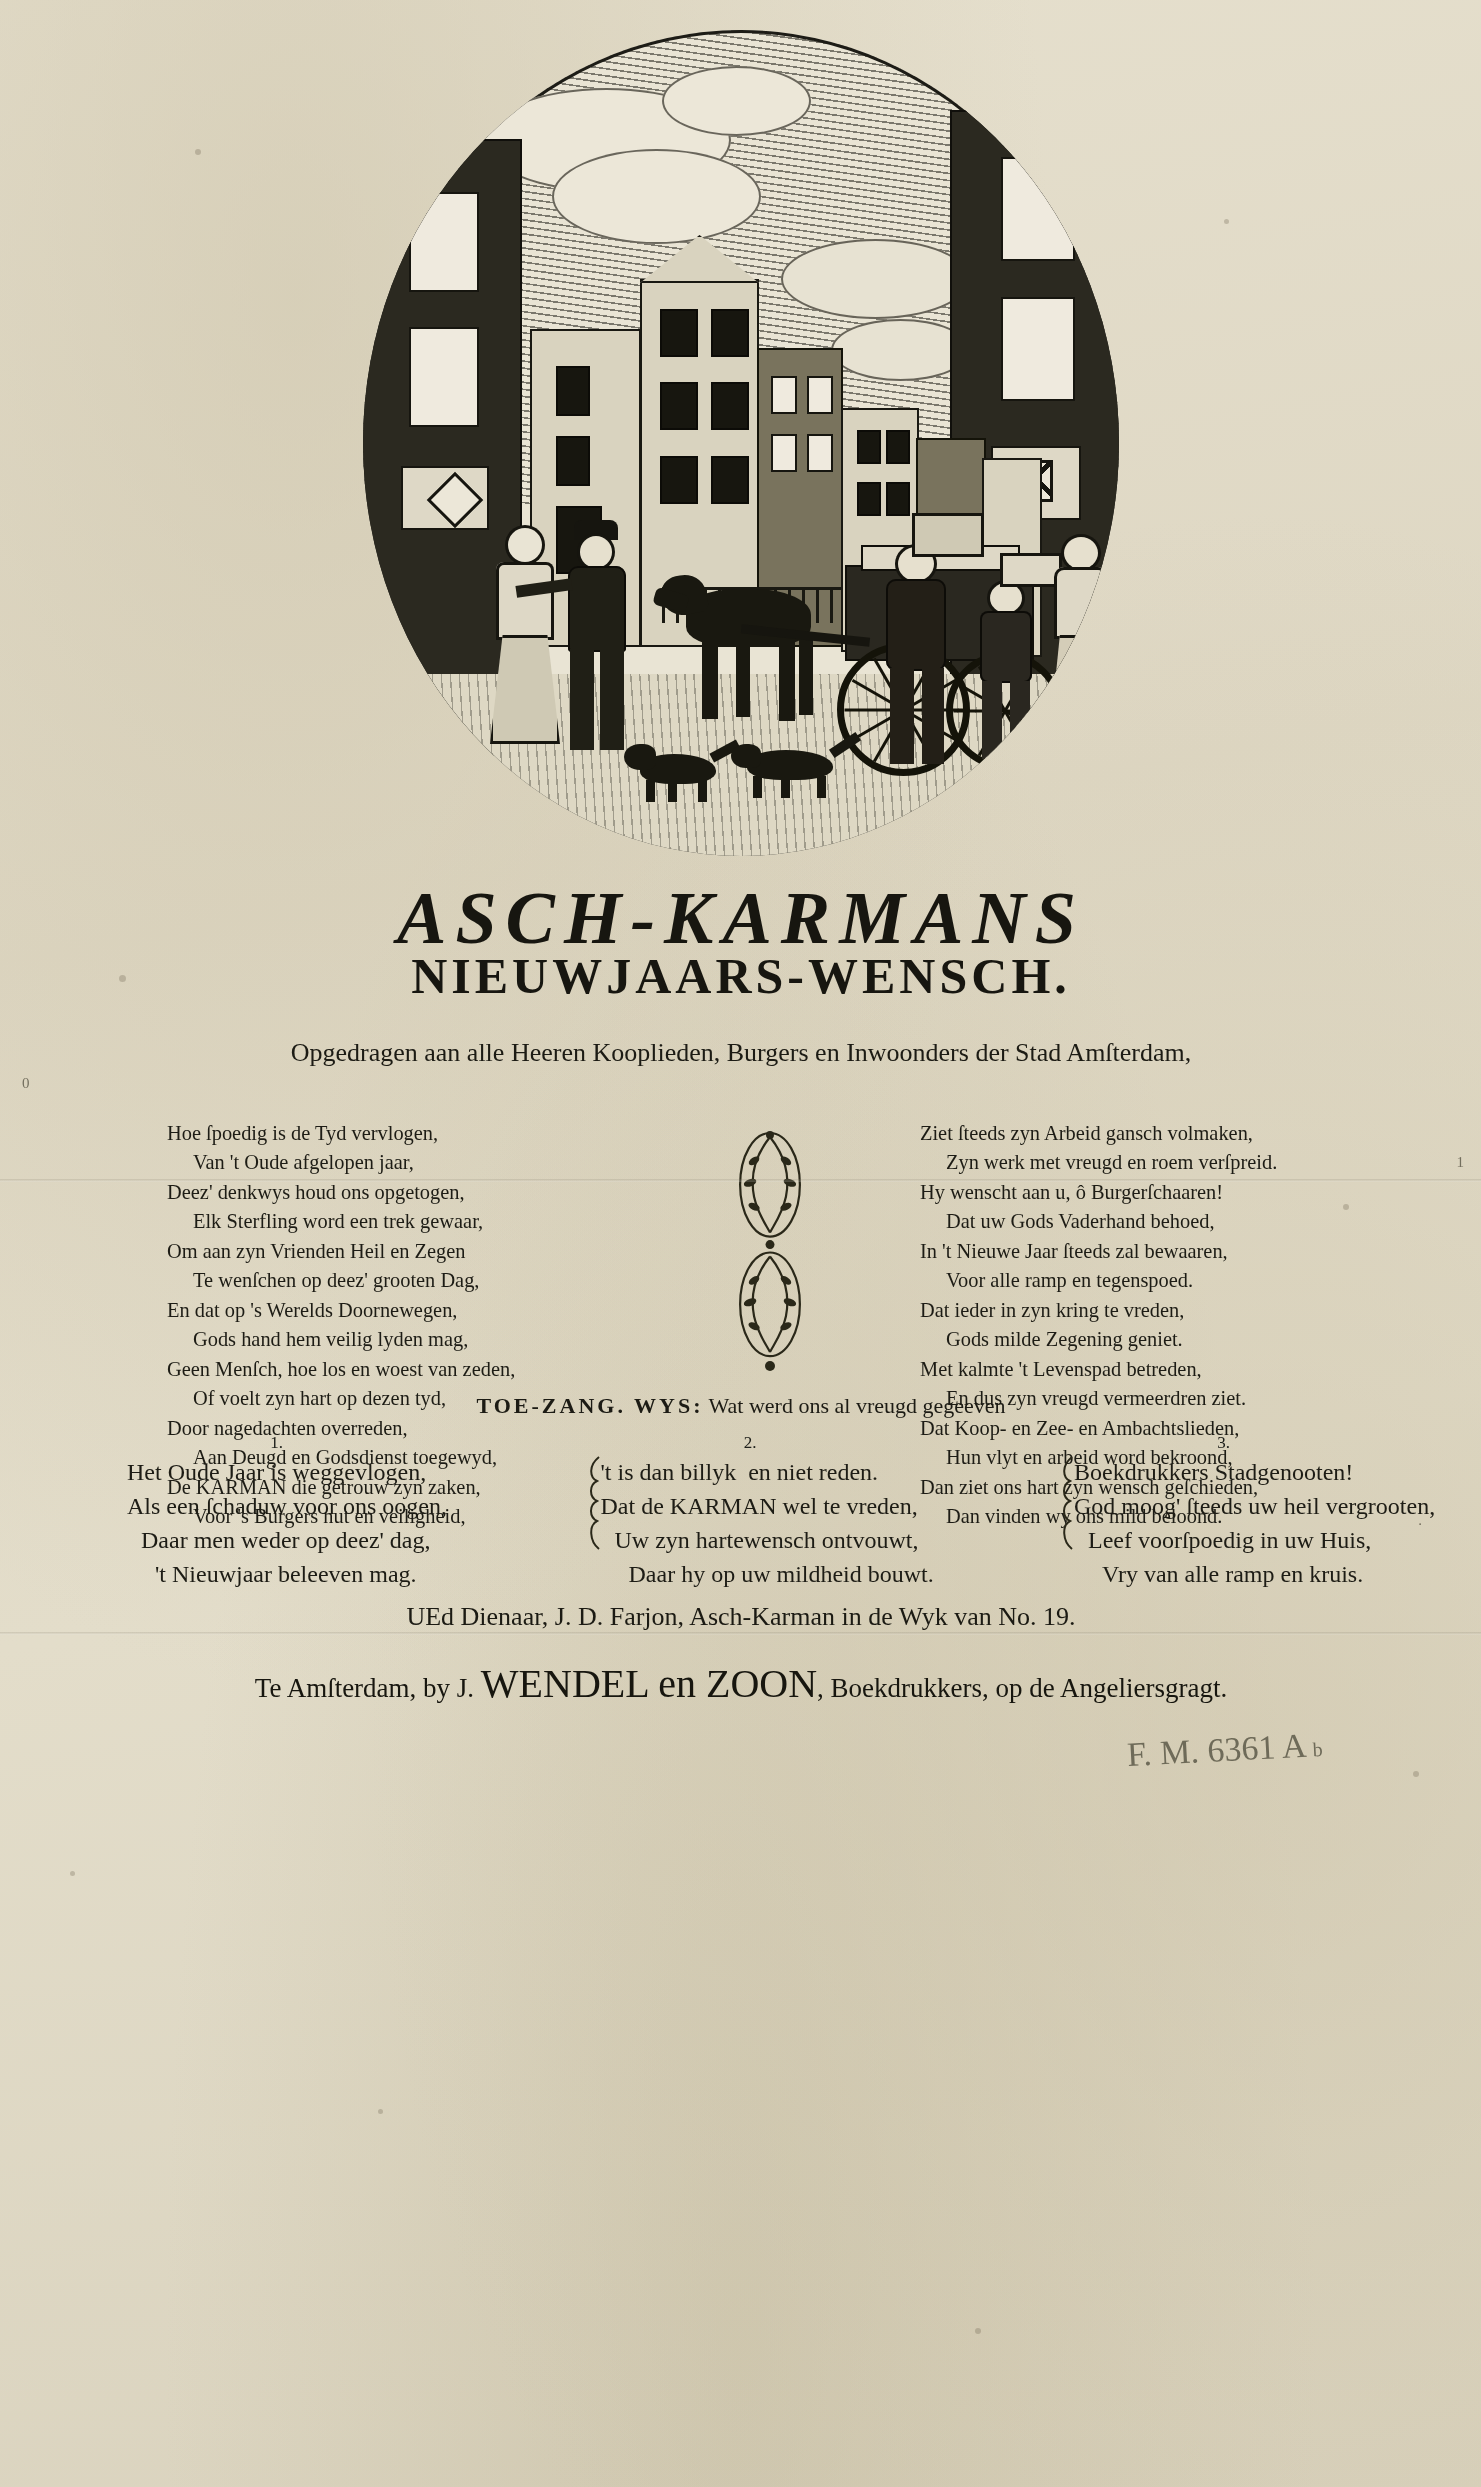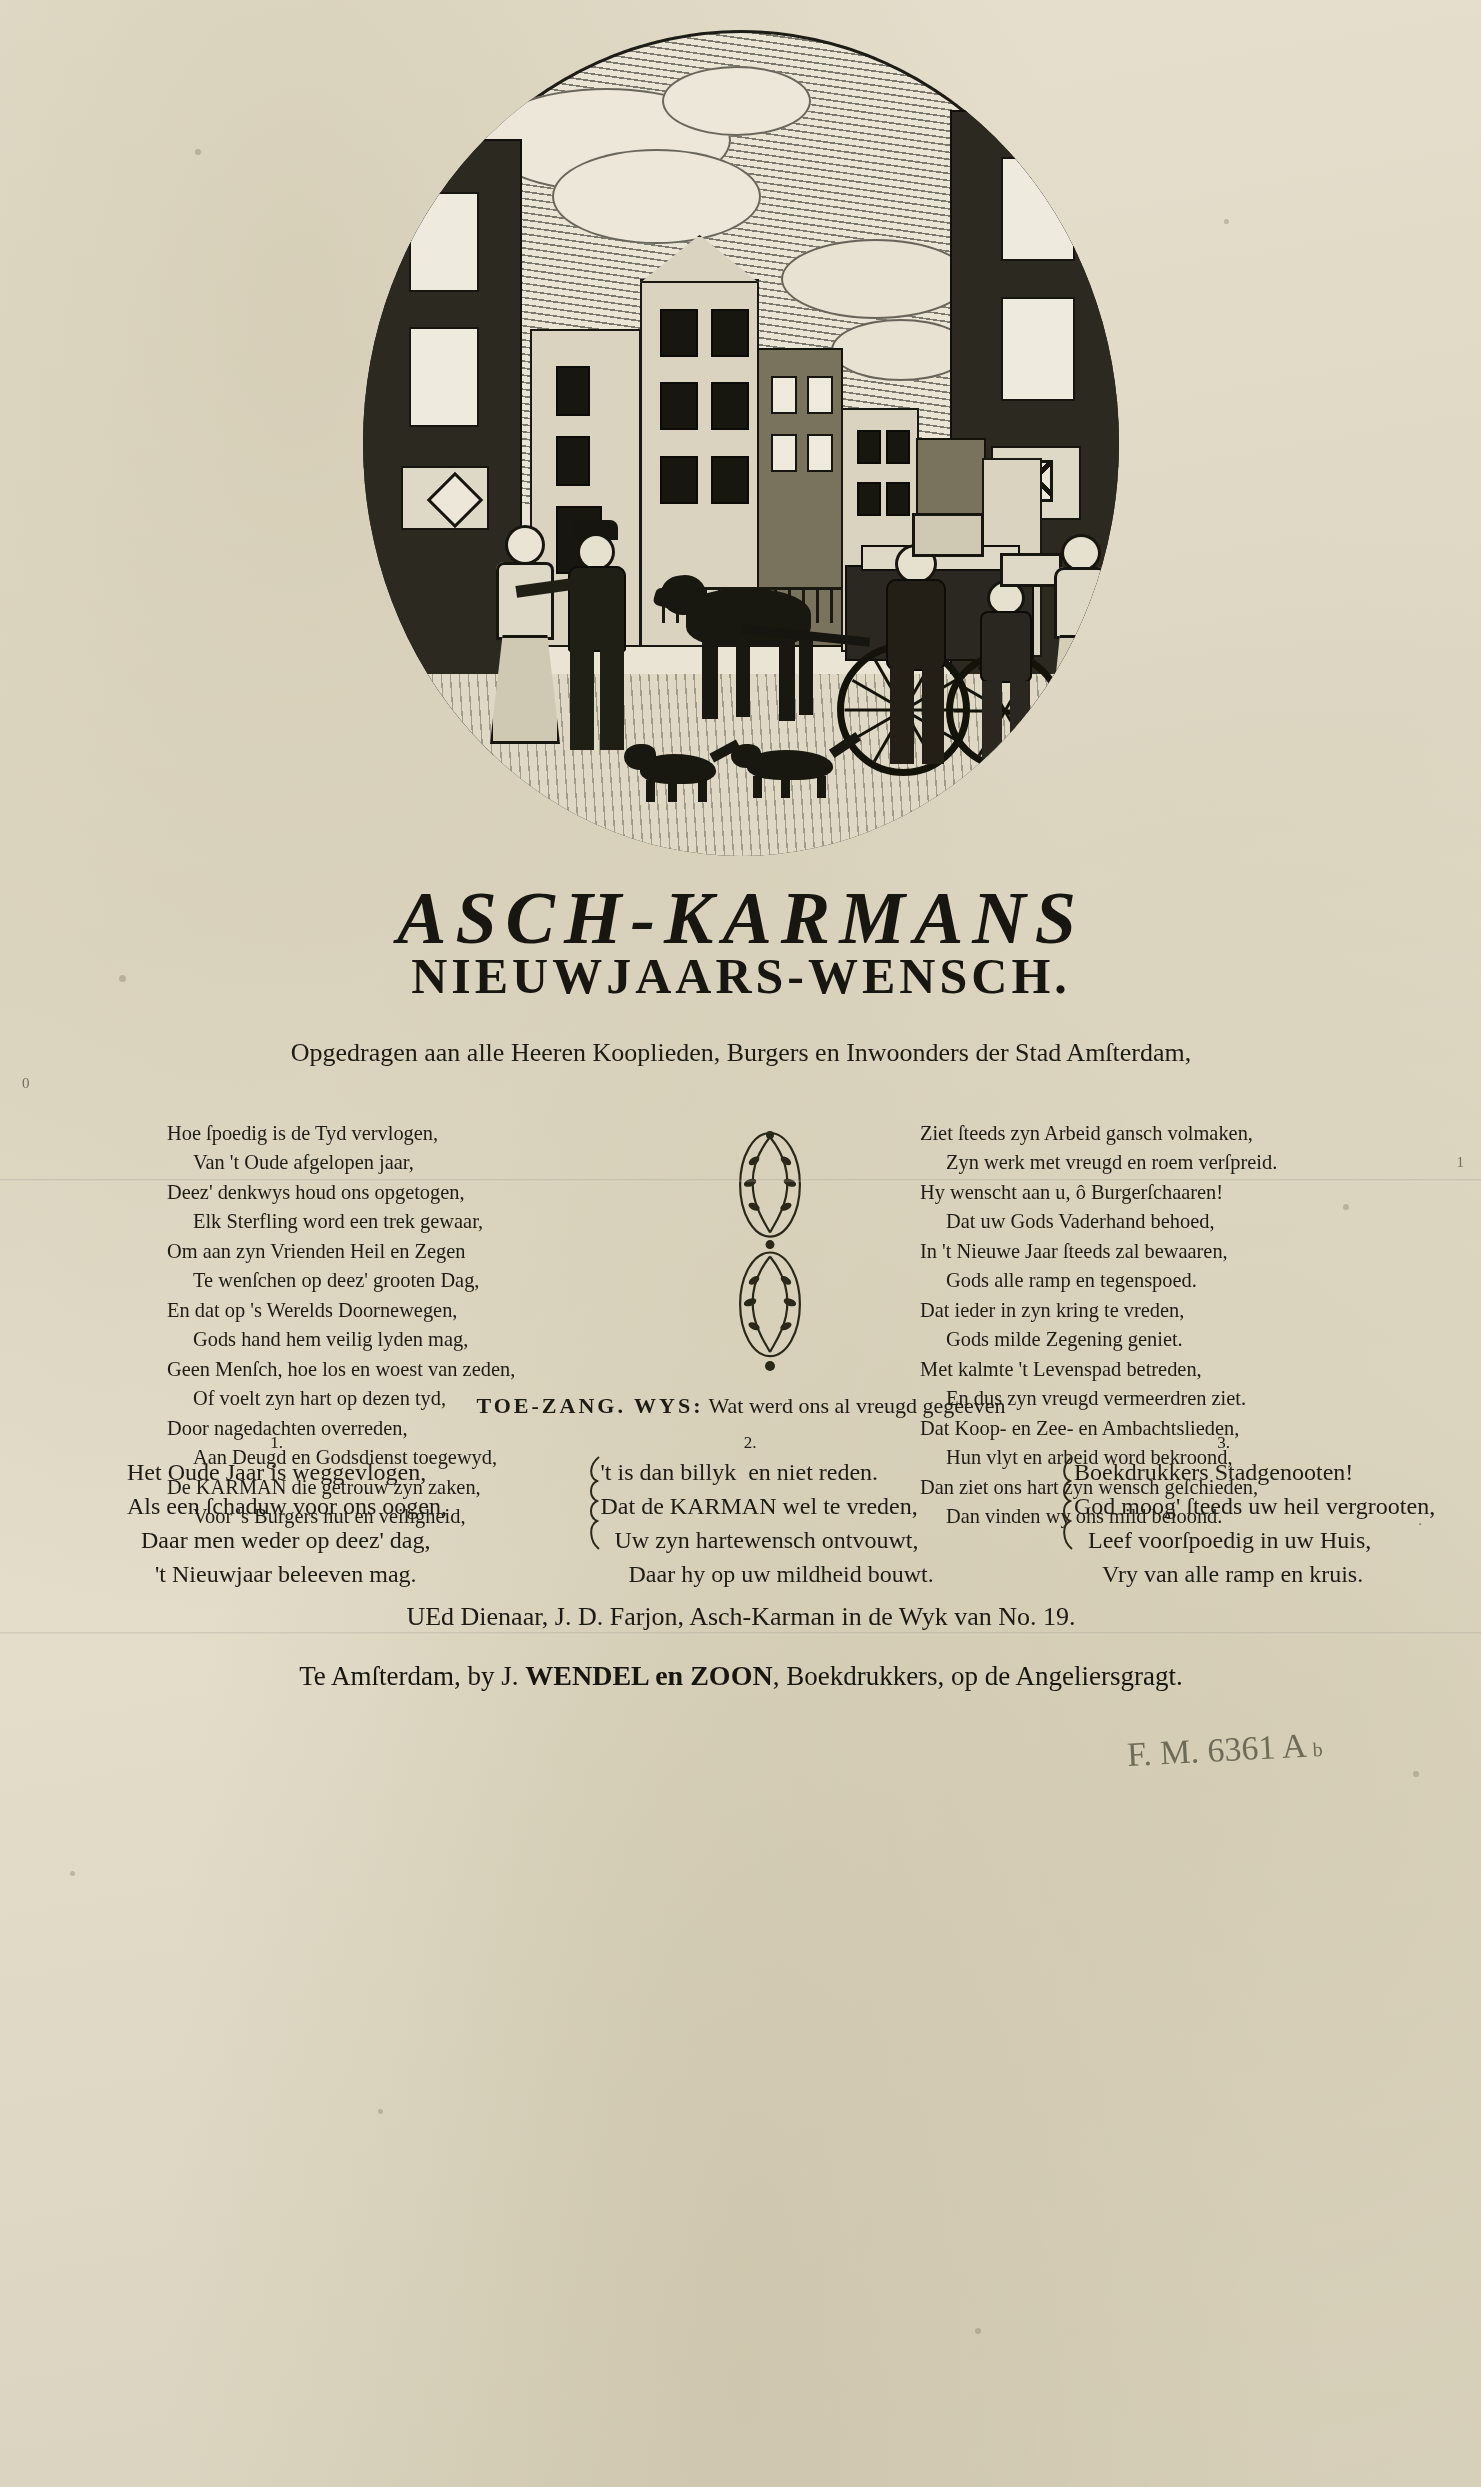--- a/index.html
+++ b/index.html
@@ -214,21 +214,21 @@
     text-align: center;
     font-size: 26px;
     color: #1b1a13;
   }
   .imprint {
     position: absolute; left:0; right:0; top: 1660px;
     text-align: center;
     font-size: 27px;
     color: #17160f;
   }
-  .imprint .big { font-size: 28px; font-weight: bold; }
+  .imprint .big { font-size: 40px; font-weight: normal; }
   .pencil {
     position: absolute;
     right: 159px; top: 1731px;
     font-family: "Liberation Serif", serif;
     font-size: 34px;
     color: #5d5a49;
     transform: rotate(-3deg);
     opacity: .85;
   }
   .pencil .sub { font-size: 20px; margin-left: 6px; }
@@ -438,21 +438,21 @@
         </g>
       </svg>
     </div>
 
     <div class="col">
       <div class="ln">Ziet ſteeds zyn Arbeid gansch volmaken,</div>
       <div class="ln ind">Zyn werk met vreugd en roem verſpreid.</div>
       <div class="ln">Hy wenscht aan u, ô Burgerſchaaren!</div>
       <div class="ln ind">Dat uw Gods Vaderhand behoed,</div>
       <div class="ln">In 't Nieuwe Jaar ſteeds zal bewaaren,</div>
-      <div class="ln ind">Gods alle ramp en tegenspoed.</div>
+      <div class="ln ind">Voor alle ramp en tegenspoed.</div>
       <div class="ln">Dat ieder in zyn kring te vreden,</div>
       <div class="ln ind">Gods milde Zegening geniet.</div>
       <div class="ln">Met kalmte 't Levenspad betreden,</div>
       <div class="ln ind">En dus zyn vreugd vermeerdren ziet.</div>
       <div class="ln">Dat Koop- en Zee- en Ambachtslieden,</div>
       <div class="ln ind">Hun vlyt en arbeid word bekroond,</div>
       <div class="ln">Dan ziet ons hart zyn wensch geſchieden,</div>
       <div class="ln ind">Dan vinden wy ons mild beloond.</div>
     </div>
   </div>

